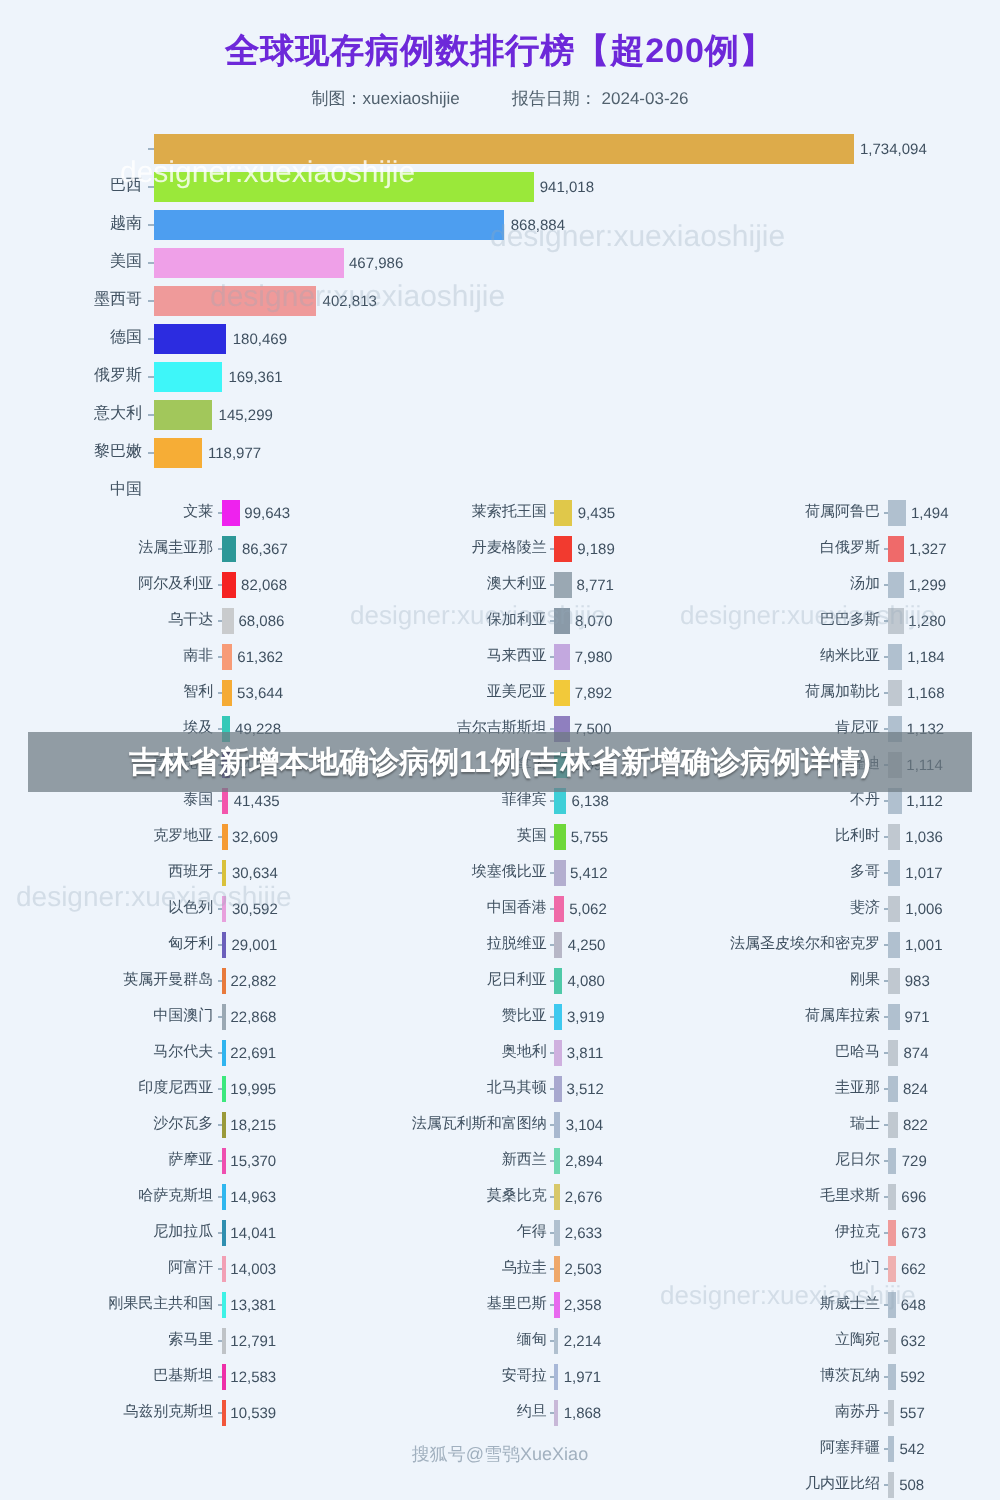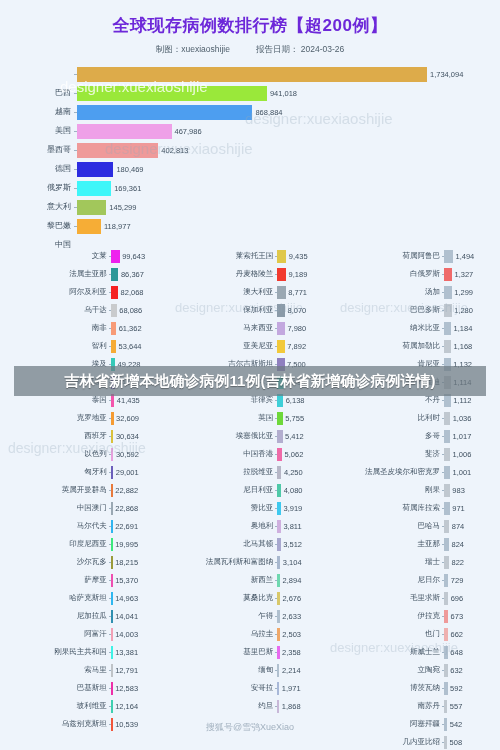--- a/index.html
+++ b/index.html
@@ -357,28 +357,20 @@
         </div>
         <div class="srow">
           <div class="slabel">巴基斯坦</div>
           <div class="stick"></div>
           <div class="sright">
             <div class="sbar" style="width: 2px; background: rgb(238, 47, 168);"></div>
             <div class="sval">12,583</div>
           </div>
         </div>
         <div class="srow">
-          <div class="slabel">玻利维亚</div>
-          <div class="stick"></div>
-          <div class="sright">
-            <div class="sbar" style="width: 2px; background: rgb(62, 207, 176);"></div>
-            <div class="sval">12,164</div>
-          </div>
-        </div>
-        <div class="srow">
           <div class="slabel">乌兹别克斯坦</div>
           <div class="stick"></div>
           <div class="sright">
             <div class="sbar" style="width: 2px; background: rgb(242, 85, 58);"></div>
             <div class="sval">10,539</div>
           </div>
         </div>
       </div>
     <div class="col" id="col2">
         <div class="srow">

